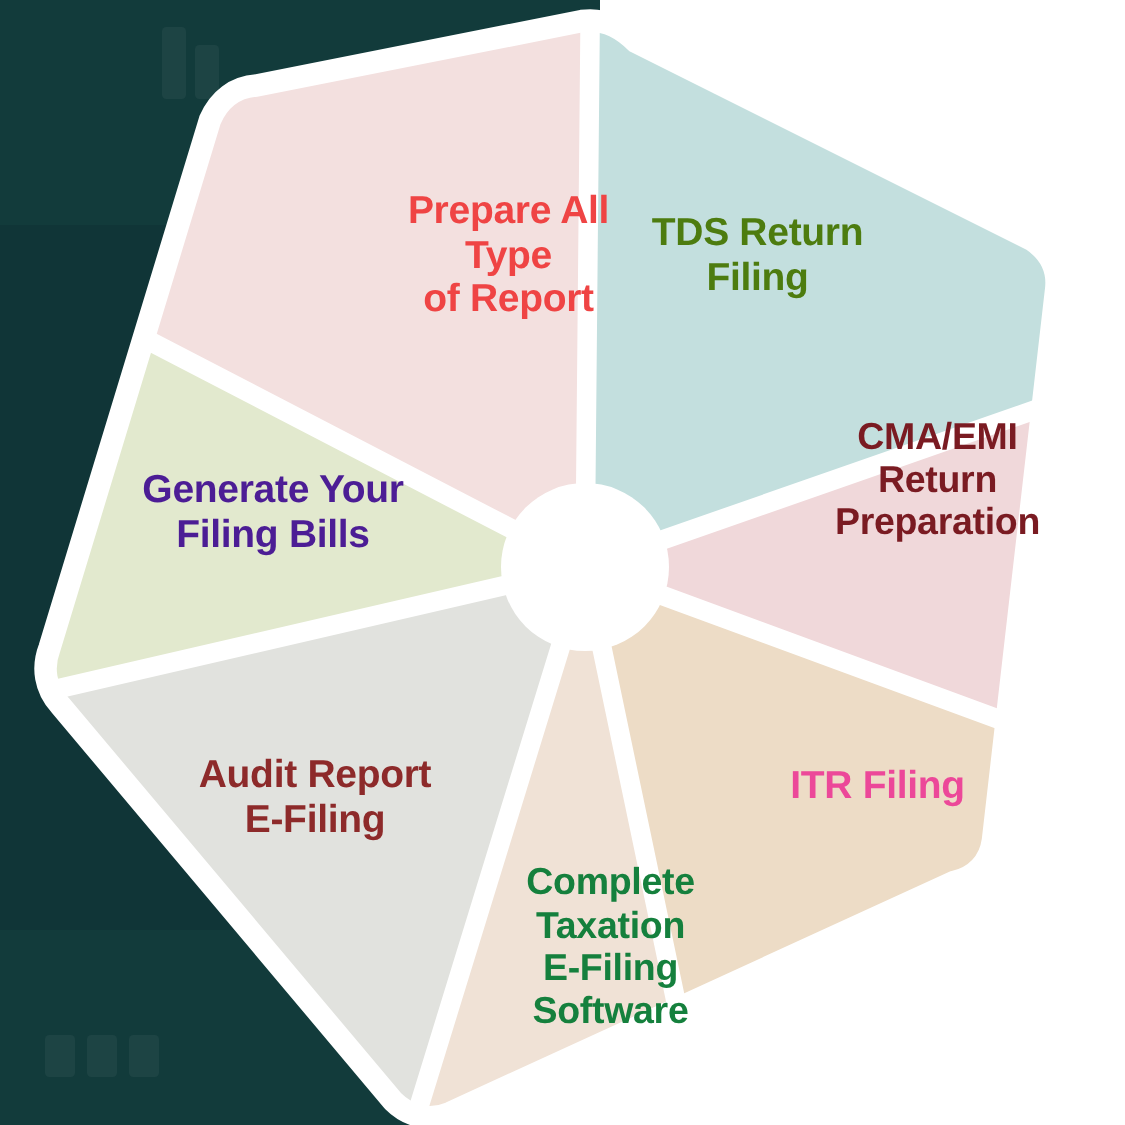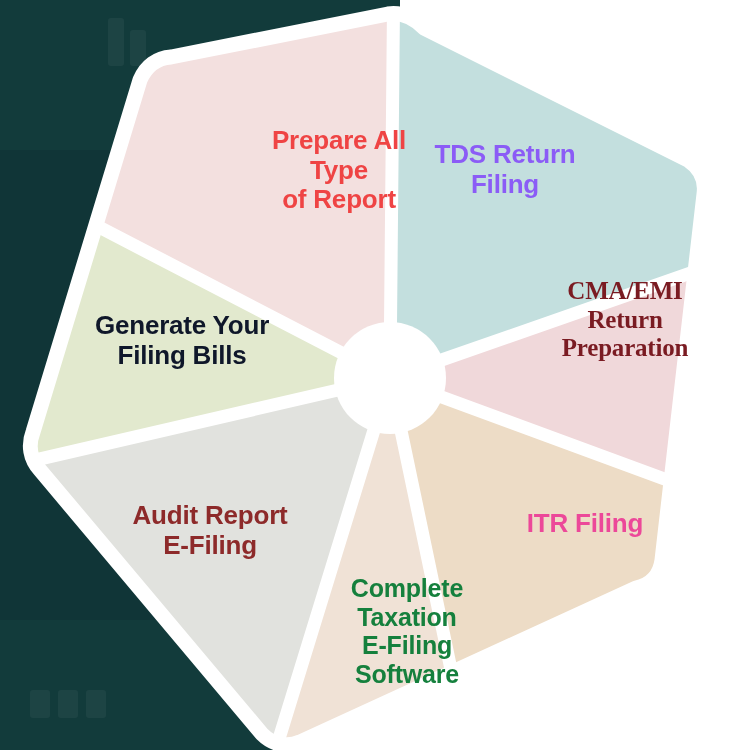--- a/index.html
+++ b/index.html
@@ -130,32 +130,32 @@
              L 40,470
              C 30,459 28,445 33,432
              L 140,80
              C 146,66 157,58 171,57
              Z" fill="none" stroke="#FFFFFF" stroke-width="15" stroke-linejoin="round"></path>
 
     <circle cx="390" cy="378" r="56" fill="#FFFFFF"></circle>
   </svg>
 
   <div class="label-layer">
-    <div class="seg-label" style="left:505px; top:170px; color:#8b5cf6; font-size:26px;text-align:center;">TDS Return
+    <div class="seg-label" style="left:505px; top:170px; color:#4d7c0f; font-size:26px;text-align:center;">TDS Return
 Filing</div>
-    <div class="seg-label" style="left:625px; top:320px; color:#7A1B22; font-size:25px;font-family:Liberation Serif, serif;">CMA/EMI
+    <div class="seg-label" style="left:625px; top:320px; color:#7A1B22; font-size:25px;">CMA/EMI
 Return
 Preparation</div>
     <div class="seg-label" style="left:585px; top:524px; color:#ec4899; font-size:26px;">ITR Filing</div>
     <div class="seg-label" style="left:407px; top:631px; color:#15803d; font-size:25px;">Complete
 Taxation
 E-Filing
 Software</div>
     <div class="seg-label" style="left:210px; top:531px; color:#8D2A2A; font-size:26px;text-align:center;">Audit Report
 E-Filing</div>
-    <div class="seg-label" style="left:182px; top:341px; color:#0f172a; font-size:26px;">Generate Your
+    <div class="seg-label" style="left:182px; top:341px; color:#4c1d95; font-size:26px;">Generate Your
 Filing Bills</div>
     <div class="seg-label" style="left:303px; top:170px; color:#ef4444; font-size:26px;margin-left:36px;">Prepare All
 Type
 of Report</div>
   </div>
 
 </div>
 
 </body></html>

